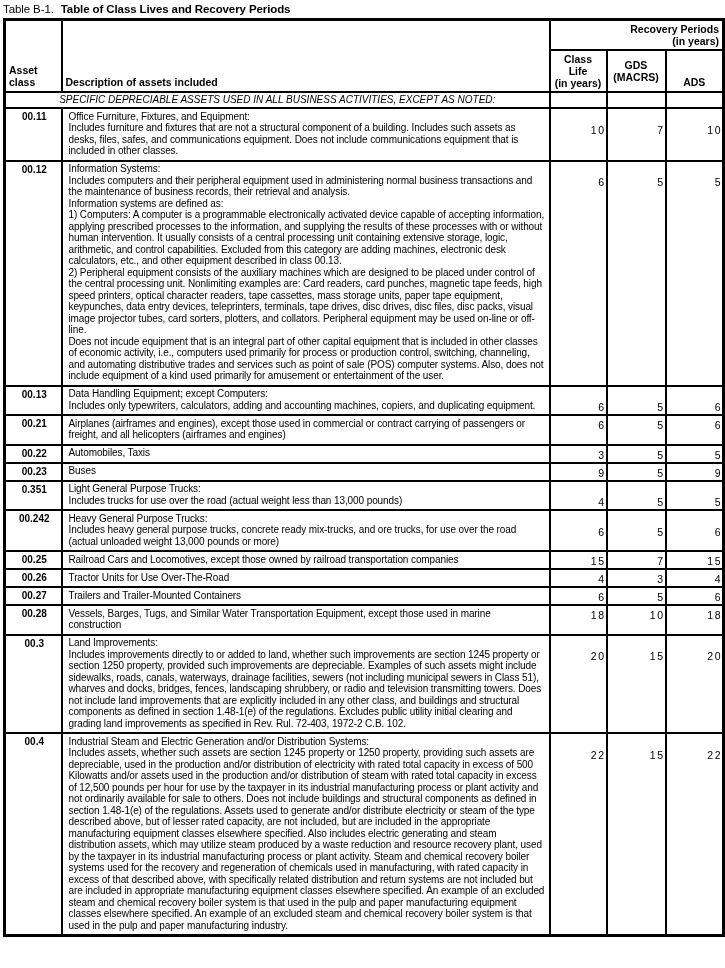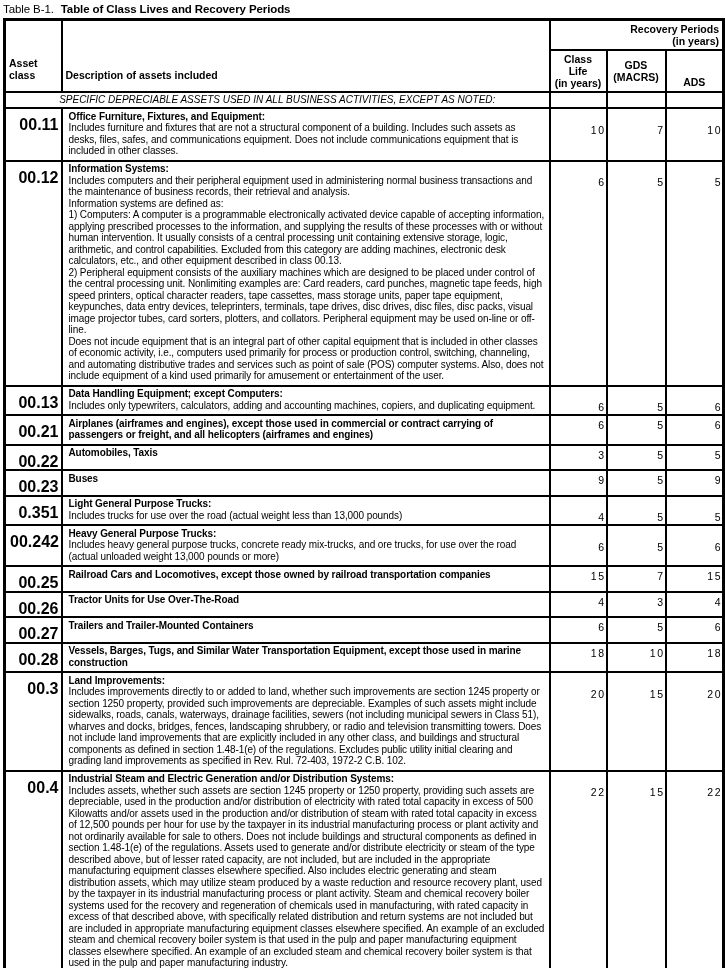--- a/index.html
+++ b/index.html
@@ -28,50 +28,50 @@
   }
   table.b1 th, table.b1 td { border: 2px solid #000; }
 
   th {
     font-size: 10.5px;
     line-height: 12px;
     font-weight: bold;
     padding: 2px 3px;
     white-space: pre-line;
   }
-  th.h-asset, th.h-desc { text-align: left; vertical-align: bottom; padding-bottom: 10px; }
+  th.h-asset, th.h-desc { text-align: left; vertical-align: bottom; padding-bottom: 3px; }
   th.h-group { text-align: right; vertical-align: middle; }
   th.h-sub { text-align: center; vertical-align: middle; margin-top: 12px; }
   th.h-ads { text-align: center; vertical-align: bottom; padding-bottom: 3px; }
 
   td.note-cell {
     font-style: italic;
     font-size: 10px;
     line-height: 11px;
     text-align: center;
     padding: 1px 2px 2px 2px;
     border-radius: 8px;
   }
 
   td.asset-cell {
     font-weight: bold;
-    font-size: 16px;
+    font-size: 10px;
     line-height: 11.5px;
     vertical-align: top;
-    text-align: right;
-    padding: 10px 2px 2px 4px;
+    text-align: center;
+    padding: 2px 2px 2px 4px;
   }
   td.desc-cell {
     vertical-align: top;
     font-size: 10px;
     line-height: 11.5px;
     letter-spacing: -0.1px;
     padding: 1.5px 4px 3px 6px;
   }
-  .row-title { font-weight: bold; }
+  .row-title { font-weight: normal; }
   .row-desc { white-space: pre-line; }
 
   td.val-cell {
     vertical-align: top;
     text-align: right;
     font-size: 10.5px;
     line-height: 12px;
     letter-spacing: 1.5px;
     padding: 3px 0 0 2px;
   }

